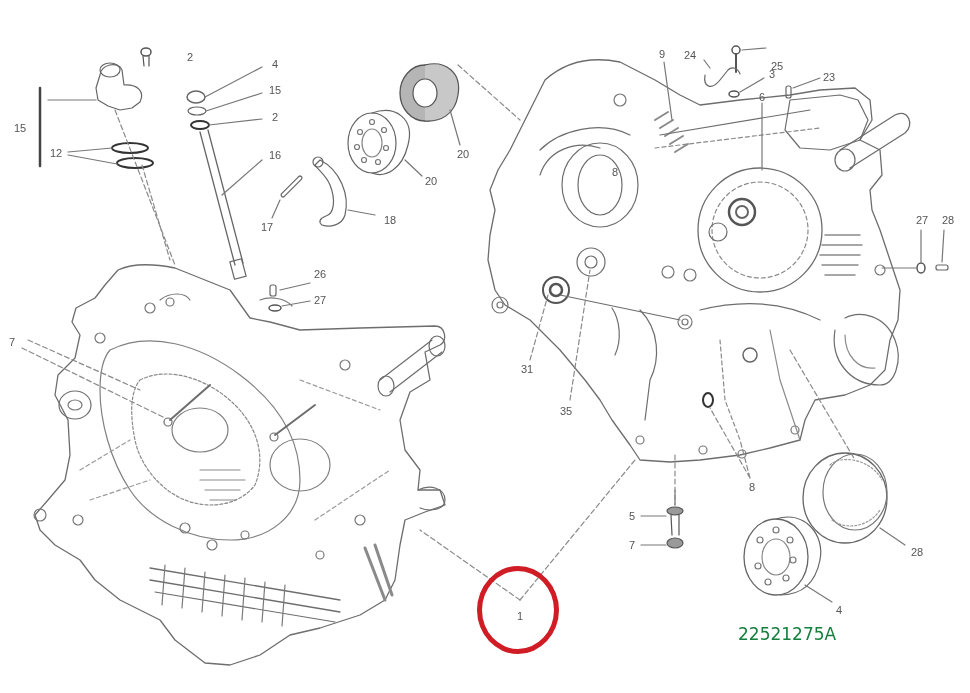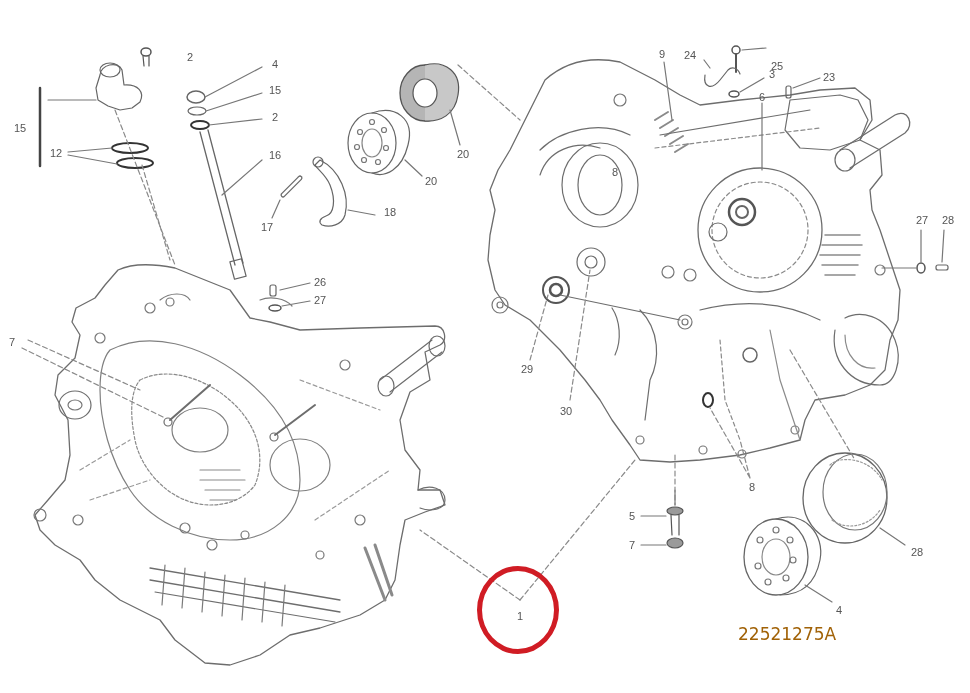--- a/index.html
+++ b/index.html
@@ -29,21 +29,21 @@
       line-height: 12px;
       white-space: nowrap;
       transform: translate(-50%, -50%);
     }
     .ref-code {
       position: absolute;
       left: 738px;
       top: 624px;
       font-family: "DejaVu Sans", sans-serif;
       font-size: 17px;
-      color: #a16207;
+      color: #15803d;
       letter-spacing: 0px;
       white-space: nowrap;
     }
     .highlight-ring {
       position: absolute;
       left: 477px;
       top: 566px;
       width: 82px;
       height: 88px;
       border: 5px solid #d01c24;
@@ -296,27 +296,27 @@
 <span class="callout" style="left:615px;top:172px">8</span>
 <span class="callout" style="left:662px;top:54px">9</span>
 <span class="callout" style="left:12px;top:342px">7</span>
 <span class="callout" style="left:20px;top:128px">15</span>
 <span class="callout" style="left:56px;top:153px">12</span>
 <span class="callout" style="left:275px;top:117px">2</span>
 <span class="callout" style="left:275px;top:64px">4</span>
 <span class="callout" style="left:275px;top:90px">15</span>
 <span class="callout" style="left:275px;top:155px">16</span>
 <span class="callout" style="left:267px;top:227px">17</span>
-<span class="callout" style="left:390px;top:212px">18</span>
+<span class="callout" style="left:390px;top:220px">18</span>
 <span class="callout" style="left:431px;top:181px">20</span>
 <span class="callout" style="left:463px;top:154px">20</span>
-<span class="callout" style="left:527px;top:369px">29</span>
-<span class="callout" style="left:566px;top:411px">30</span>
+<span class="callout" style="left:527px;top:369px">31</span>
+<span class="callout" style="left:566px;top:411px">35</span>
 <span class="callout" style="left:829px;top:77px">23</span>
 <span class="callout" style="left:690px;top:55px">24</span>
 <span class="callout" style="left:777px;top:66px">25</span>
-<span class="callout" style="left:320px;top:282px">26</span>
+<span class="callout" style="left:320px;top:274px">26</span>
 <span class="callout" style="left:320px;top:300px">27</span>
 <span class="callout" style="left:922px;top:220px">27</span>
 <span class="callout" style="left:948px;top:220px">28</span>
 <span class="callout" style="left:917px;top:552px">28</span>
 
 <span class="ref-code">22521275A</span>
 
 </body></html>

